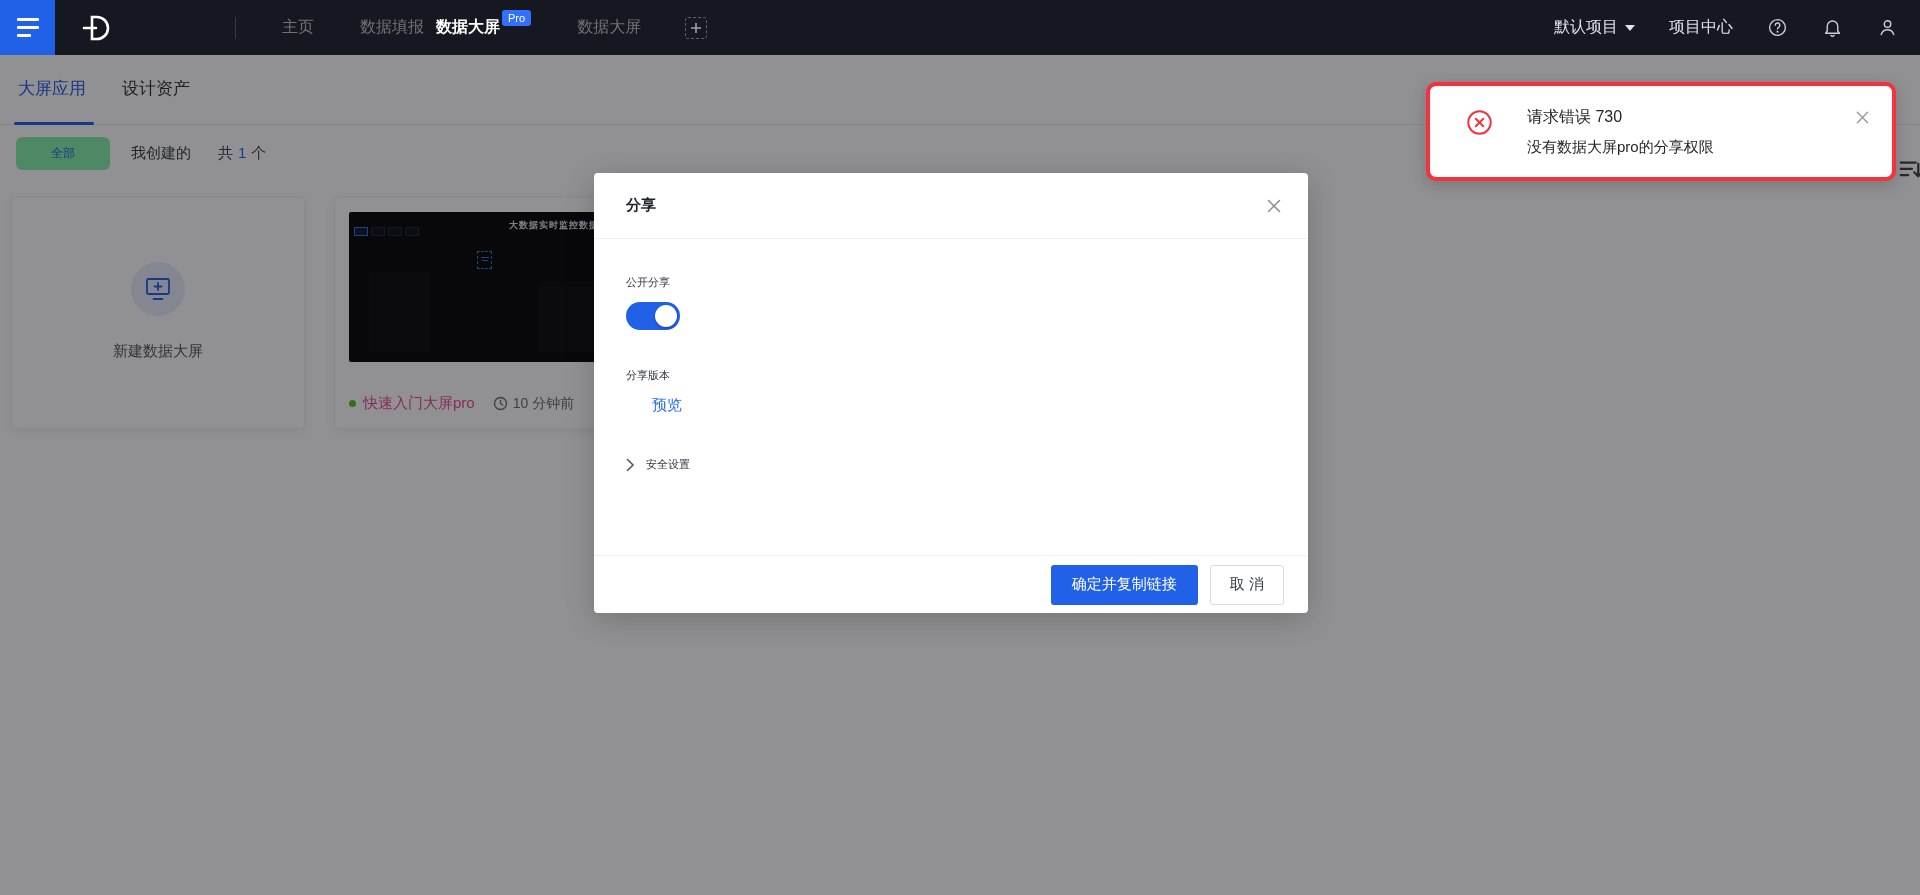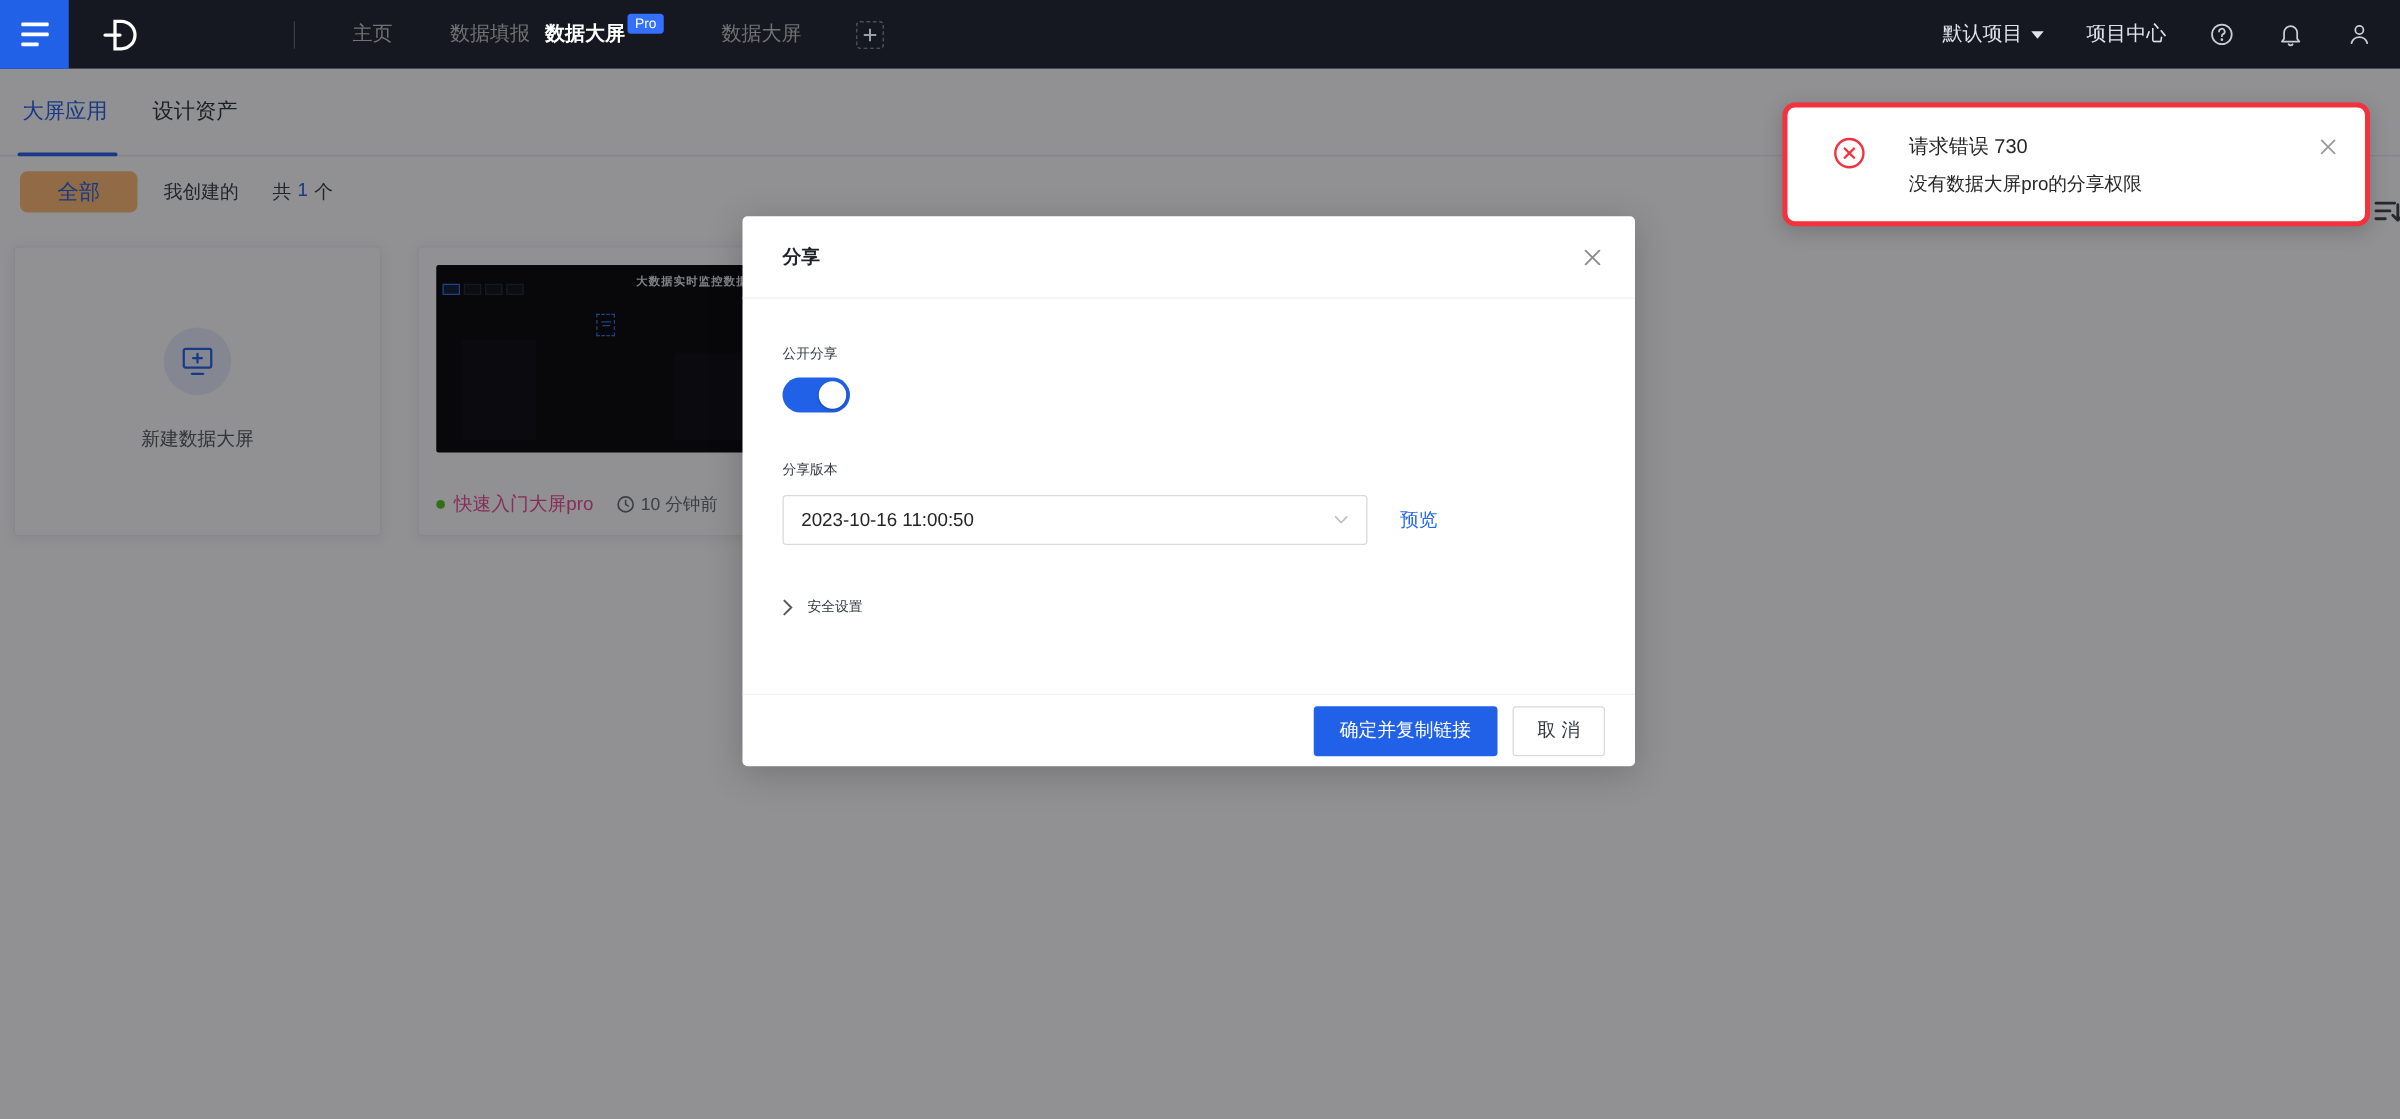--- a/index.html
+++ b/index.html
@@ -25,21 +25,21 @@
 
   
   .main { position:absolute; left:0; top:55px; width:1920px; height:840px; background:#fff; }
   .tabbar { position:absolute; left:0; top:0; width:1920px; height:70px; background:#fff; border-bottom:1px solid #e9ebf0; }
   .tab { position:absolute; top:22px; font-size:17px; cursor:pointer; }
   .tab-1 { left:18px; color:#2161e8; }
   .tab-2 { left:122px; color:#2b313b; }
   .tab-underline { position:absolute; left:14px; top:67px; width:80px; height:3px; background:#2161e8; border-radius:2px; }
 
   .filters { position:absolute; left:16px; top:82px; height:33px; display:flex; align-items:center; }
-  .pill { width:94px; height:33px; border-radius:6px; background:#fdba74; color:#2161e8; font-size:17px; display:flex; align-items:center; justify-content:center; cursor:pointer; }
+  .pill { width:94px; height:33px; border-radius:6px; background:#86efac; color:#2161e8; font-size:12px; display:flex; align-items:center; justify-content:center; cursor:pointer; }
   .f-mine { margin-left:21px; font-size:15px; color:#343a46; cursor:pointer; }
   .f-count { margin-left:27px; font-size:15px; color:#343a46; display:flex; gap:5px; }
   .f-count b { color:#2161e8; font-weight:normal; }
 
   .card { position:absolute; top:142px; width:294px; height:232px; background:#fff; border:1px solid #f0f1f5; border-radius:4px; box-shadow:0 2px 10px rgba(31,35,41,.08); }
   .card-new { left:11px; display:flex; flex-direction:column; align-items:center; cursor:pointer; }
   .circle { margin-top:64px; width:54px; height:54px; border-radius:50%; background:#e7edfb; display:flex; align-items:center; justify-content:center; color:#2161e8; }
   .card-new-label { margin-top:26px; font-size:15px; color:#51565f; }
 
   .card-screen { left:334px; padding:14px; cursor:pointer; }
@@ -223,28 +223,20 @@
           <path d="M2.5 2.5l11 11M13.5 2.5l-11 11"></path>
         </svg>
     </span>
   </div>
   <div class="modal-body">
     <div class="field-label">公开分享</div>
     <div class="switch"></div>
 
     <div class="field-label ver-label">分享版本</div>
     <div class="select-row">
-      <div class="select">
-        <span class="select-value">2023-10-16 11:00:50</span>
-        <span class="select-arrow">
-          <svg width="12" height="8" viewBox="0 0 12 8" fill="none" stroke="currentColor" stroke-width="1.4" stroke-linecap="round">
-              <path d="M1.5 1.5L6 6l4.5-4.5"></path>
-            </svg>
-        </span>
-      </div>
       <span class="preview-link">预览</span>
     </div>
 
     <div class="security-row">
       <span class="security-caret">
         <svg width="9" height="14" viewBox="0 0 9 14" fill="none" stroke="currentColor" stroke-width="1.6" stroke-linecap="round">
             <path d="M1.5 1.5L7 7l-5.5 5.5"></path>
           </svg>
       </span>
       <span class="field-label">安全设置</span>

